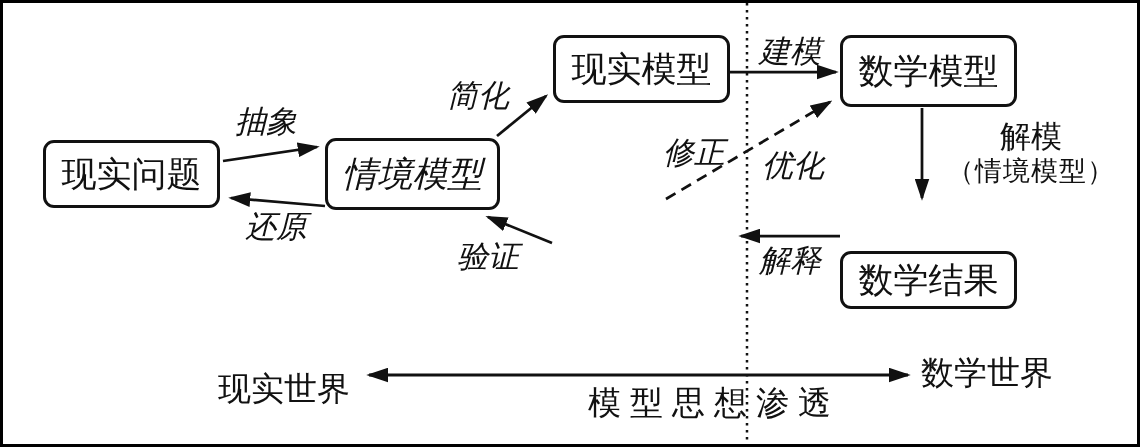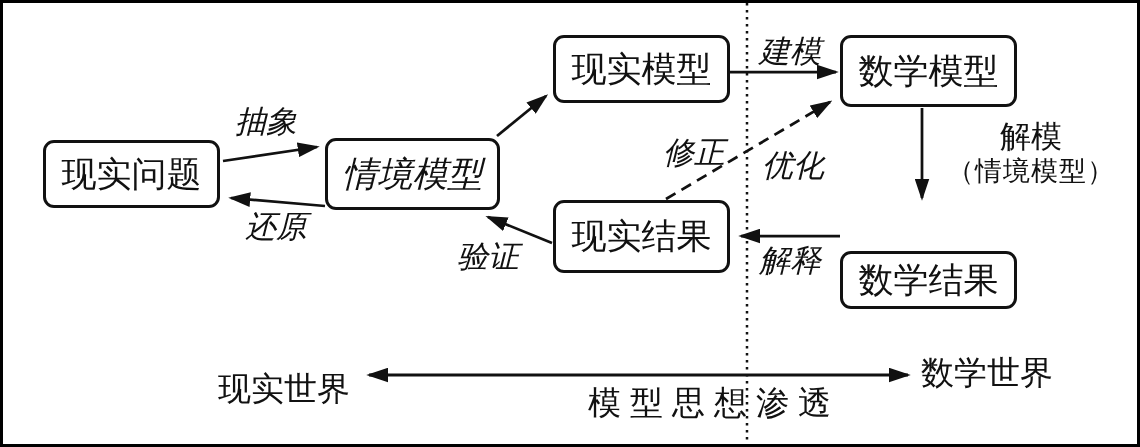--- a/index.html
+++ b/index.html
@@ -94,24 +94,24 @@
       <line x1="666" y1="199" x2="830" y2="102" stroke="#111" stroke-width="2.75" stroke-dasharray="11 7" marker-end="url(#arrowhead)"></line>
 
       <line x1="369" y1="375" x2="908" y2="375" stroke="#111" stroke-width="3" marker-start="url(#arrowhead)" marker-end="url(#arrowhead)"></line>
     </svg>
 
     <div class="node" style="left:43px;  top:140px; width:177px; height:68px;">现实问题</div>
     <div class="node" style="left:325px; top:138px; width:175px; height:72px;font-style:italic;">情境模型</div>
     <div class="node" style="left:553px; top:35px;  width:177px; height:68px;">现实模型</div>
     <div class="node" style="left:840px; top:35px;  width:177px; height:72px;">数学模型</div>
     <div class="node" style="left:840px; top:203px; width:177px; height:58px;margin-top:48px;">数学结果</div>
-    <div class="node" style="left:553px; top:200px; width:177px; height:73px;">现实结果</div>
 
     <div class="lbl" style="left:226px; top:106px; width:80px;">抽象</div>
     <div class="lbl" style="left:236px; top:211px; width:80px;">还原</div>
+    <div class="lbl" style="left:438px; top:80px;  width:80px;">简化</div>
     <div class="lbl" style="left:750px; top:36px;  width:80px;">建模</div>
     <div class="lbl" style="left:654px; top:137px; width:80px;">修正</div>
     <div class="lbl" style="left:753px; top:150px; width:80px;">优化</div>
     <div class="lbl" style="left:750px; top:245px; width:80px;">解释</div>
     <div class="lbl" style="left:448px; top:241px; width:80px;">验证</div>
 
     <div class="solve-block" style="left:926px; top:120px; width:210px;">
       <span class="solve-main">解模</span>
       <span class="solve-note">（情境模型）</span>
     </div>

